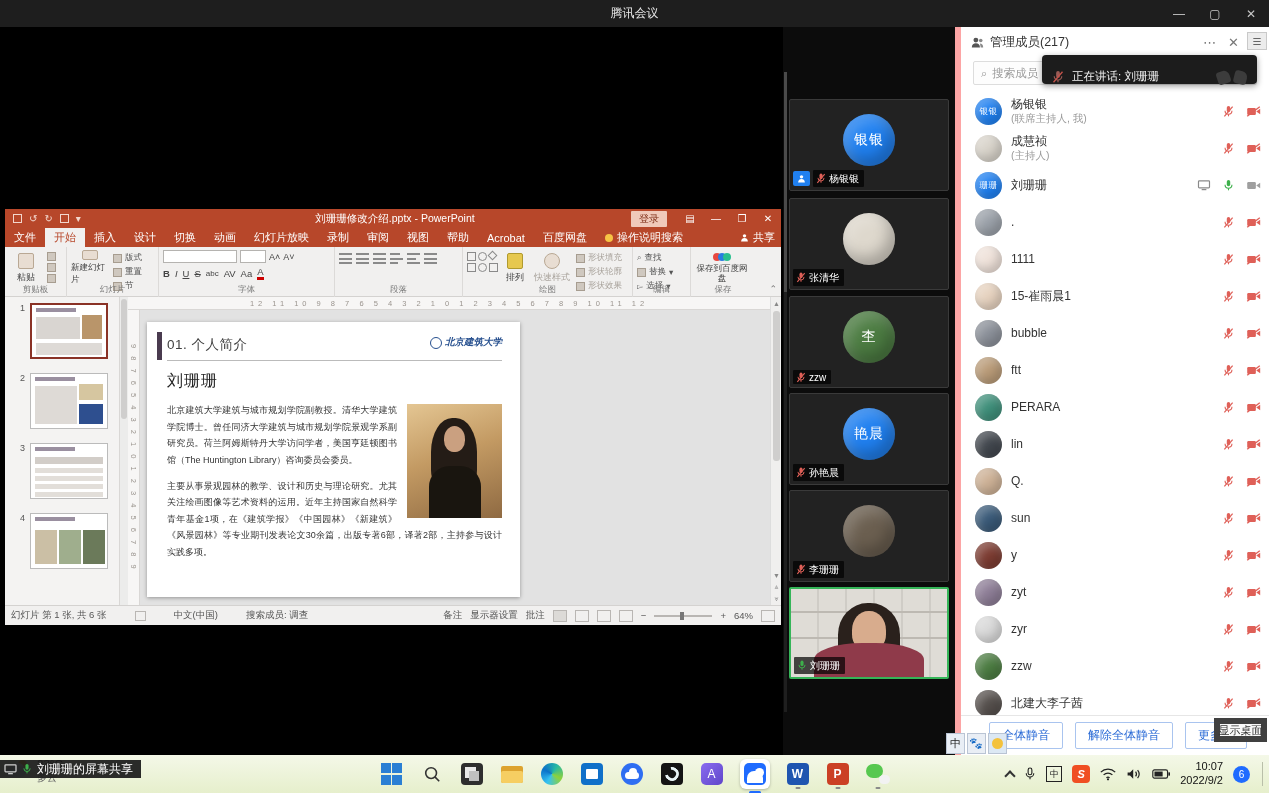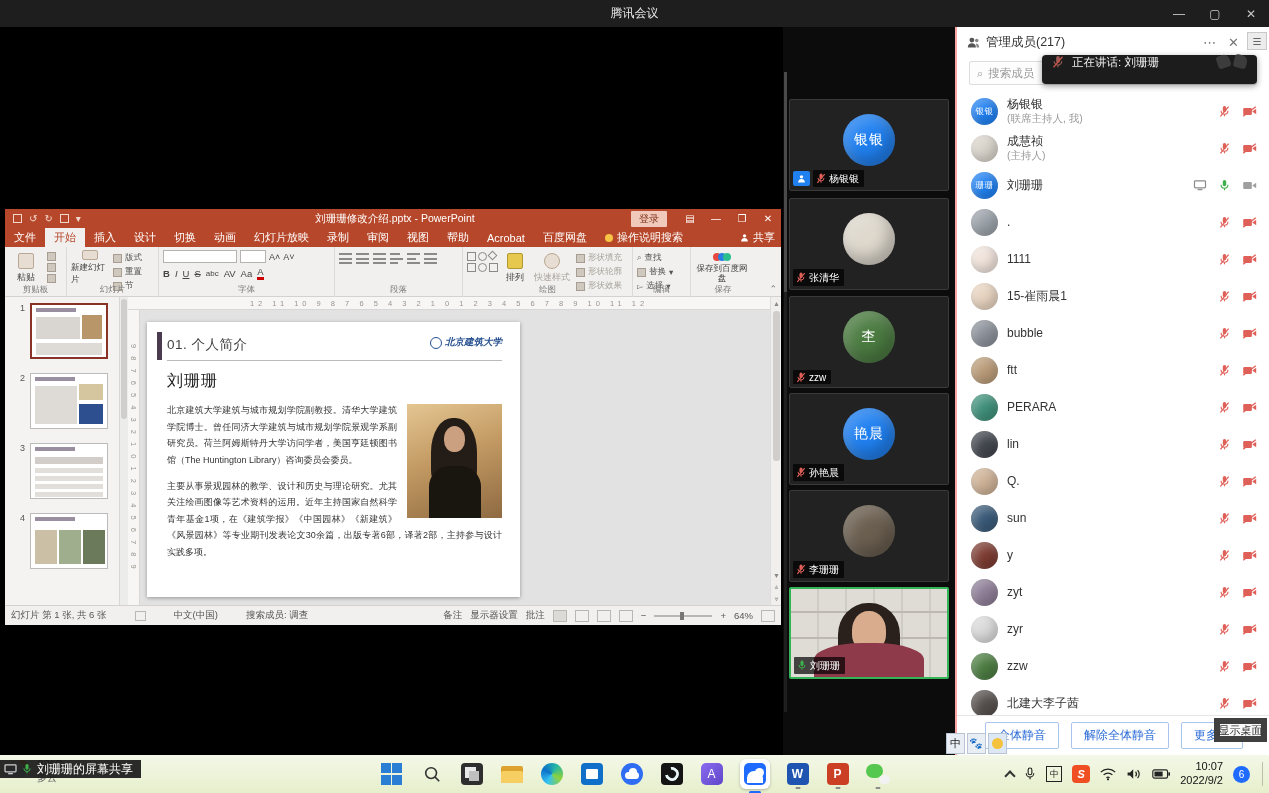--- a/index.html
+++ b/index.html
@@ -100,21 +100,21 @@
 .scene{position:absolute;inset:0;background:
  repeating-linear-gradient(90deg,#dfdcd6 0 26px,#cfccc6 26px 28px),
  linear-gradient(#e9e6e0,#d8d5cf)}
 .scene .shelf{position:absolute;left:0;right:0;height:2px;background:#bdb9b2}
 .scene .vhair{position:absolute;left:50%;top:14px;transform:translateX(-50%);width:62px;height:66px;background:#2a211c;border-radius:48% 48% 36% 36%}
 .scene .vface{position:absolute;left:50%;top:22px;transform:translateX(-50%);width:34px;height:40px;background:#d8ac8d;border-radius:48% 48% 42% 42%}
 .scene .vbody{position:absolute;left:50%;bottom:-4px;transform:translateX(-50%);width:110px;height:38px;background:#8f3a4a;border-radius:44% 44% 0 0}
 .micg{flex:0 0 auto}
 
 
-#members{position:absolute;left:955px;top:27px;width:314px;height:728px;background:#fff;border-left:2px solid #fca5a5}
+#members{position:absolute;left:955px;top:27px;width:314px;height:728px;background:#fff;border-left:6px solid #fca5a5}
 .mp-head{position:relative;height:30px;display:flex;align-items:center;padding:0 10px;gap:6px}
 .mp-title{font-size:12.5px;color:#333}
 .mp-actions{position:absolute;right:30px;top:0;height:30px;display:flex;align-items:center;gap:12px;color:#777;font-size:13px}
 .hamb{position:absolute;right:2px;top:5px;width:20px;height:18px;background:#ececec;border:1px solid #c9c9c9;color:#666;font-size:10px;display:flex;align-items:center;justify-content:center}
 .searchwrap{margin:4px 12px 0 12px;height:24px;border:1px solid #ddd;border-radius:2px;background:#fdfdfd;display:flex;align-items:center;padding:0 7px;gap:5px}
 .searchwrap input{border:0;outline:0;background:transparent;font-size:11.5px;color:#333;width:150px;font-family:inherit}
 .searchwrap input::placeholder{color:#9a9a9a}
 .mlist{position:absolute;left:0;top:66px;width:314px;height:622px;overflow:hidden}
 .mrow{height:37px;display:flex;align-items:center;padding:0 14px 0 14px;gap:9px}
 .mava{width:27px;height:27px;border-radius:50%;background:#ccc;flex:0 0 auto;display:flex;align-items:center;justify-content:center;color:#fff;font-size:8.5px;letter-spacing:.5px;box-shadow:inset -4px -5px 9px rgba(0,0,0,.18), inset 4px 5px 9px rgba(255,255,255,.28)}
@@ -128,21 +128,21 @@
 .ic.on{color:#3db04b}
 .ic.off{color:#9f9f9f}
 .ic.dev{color:#8a8a8a}
 .ic .slash{display:none}
 .ic.muted .slash{display:block}
 .mp-foot{position:absolute;left:0;bottom:0;width:314px;height:40px;border-top:1px solid #e6e6e6;background:#fff;display:flex;align-items:center;justify-content:center;gap:12px}
 .bluebtn{border:1px solid #a9c4ef;color:#2b6bd6;background:#fff;font-size:12px;padding:4px 12px;border-radius:2px;white-space:nowrap;display:flex;align-items:center;gap:4px}
 .caret{width:0;height:0;border-left:4px solid transparent;border-right:4px solid transparent;border-top:5px solid #2b6bd6}
 
 
-#toast{position:absolute;left:1042px;top:55px;width:215px;height:29px;background:#1c1c1c;border-radius:4px;display:flex;align-items:flex-start;padding:0 10px;gap:8px;box-shadow:0 2px 6px rgba(0,0,0,.4);z-index:30}
+#toast{position:absolute;left:1042px;top:55px;width:215px;height:29px;background:#1c1c1c;border-radius:4px;display:flex;align-items:flex-end;padding:0 10px;gap:8px;box-shadow:0 2px 6px rgba(0,0,0,.4);z-index:30}
 #toast .tx{color:#f0f0f0;font-size:11.5px;white-space:nowrap}
 #toast .hands{margin-left:auto;display:flex;gap:4px}
 #toast .hand{width:13px;height:13px;background:#3c3c3c;border-radius:3px 6px 3px 3px;transform:rotate(-18deg)}
 
 
 #share-banner{position:absolute;left:0;top:733px;height:18px;background:rgba(25,25,25,.92);display:flex;align-items:center;gap:5px;padding:0 8px 0 4px;z-index:20}
 #share-banner .tx{color:#fff;font-size:12px;white-space:nowrap}
 
 
 #show-desktop{position:absolute;left:1214px;top:718px;width:53px;height:24px;background:#f9f9f9;border:6px solid #404040;display:flex;align-items:center;justify-content:center;font-size:11px;color:#333;z-index:40;white-space:nowrap}

